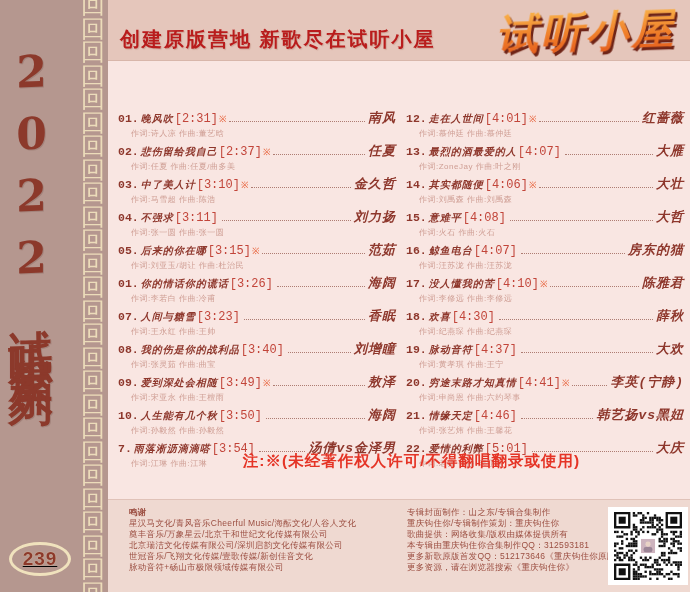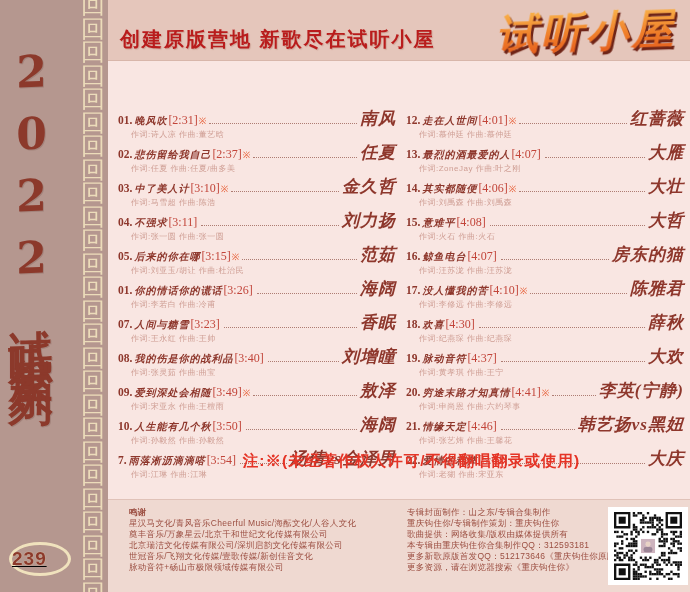--- a/index.html
+++ b/index.html
@@ -11,21 +11,21 @@
   .series-title{position:absolute;left:2px;top:46px;
         writing-mode:vertical-rl;text-orientation:upright;
         font-family:"DejaVu Serif",serif;font-weight:900;font-size:44px;
         letter-spacing:11px;color:#8c392b;transform:skewY(-2deg);
         text-shadow:1px 1px 0 #a3837b;}
   .fret{position:absolute;right:0;top:-6px;bottom:0;width:30px;
         white-space:pre;text-align:center;font-size:24px;line-height:23.5px;
         color:#ecdcba;font-family:"DejaVu Sans",sans-serif;overflow:hidden;}
   .issue-badge{position:absolute;left:9px;bottom:16px;width:56px;height:28px;
         border:3px solid #f0e2bd;border-radius:50%;
-        display:flex;align-items:center;text-decoration:underline;}
+        display:flex;align-items:center;justify-content:center;text-decoration:underline;}
   .issue-badge span{font-weight:900;font-size:19px;color:#8c392b;
         letter-spacing:1px;text-shadow:0 0 1px #f0e2bd;}
 
   
   .main{position:absolute;left:108px;right:0;top:0;bottom:0;}
   .band{position:absolute;left:0;right:0;top:0;height:60px;background:#e5c6bb;
         box-shadow:0 1px 0 #d8b6aa;}
   .slogan{position:absolute;left:12px;top:26px;font-size:20px;font-weight:bold;
         color:#b91c1c;letter-spacing:2px;text-shadow:1px 1px 1px #cfa79a;}
   .logo{position:absolute;right:14px;top:4px;font-size:42px;font-weight:900;
@@ -33,28 +33,28 @@
         font-family:"DejaVu Serif",serif;
         background:linear-gradient(180deg,#f9b24a 10%,#ef7d28 55%,#e2571c 95%);
         -webkit-background-clip:text;background-clip:text;color:transparent;
         filter:drop-shadow(2px 3px 0 #6f2417);}
 
   
   .list{position:absolute;left:10px;right:6px;top:112px;display:flex;gap:10px;}
   .col{flex:1;min-width:0;}
   .track{margin-bottom:7.5px;}
   .t-line{display:flex;align-items:baseline;line-height:14px;
-        font-family:Liberation Serif, serif;color:#8e372c;}
+        font-family:Liberation Mono, monospace;color:#8e372c;}
   .t-no{font-size:11.5px;font-weight:bold;margin-right:2px;}
   .t-title{font-size:10px;font-weight:bold;font-style:italic;
         letter-spacing:1px;white-space:nowrap;}
   .t-time{font-size:12px;color:#c2453a;margin-left:1px;}
   .t-mark{font-size:9px;color:#e6552a;margin-left:1px;}
   .leader{flex:1;border-bottom:1.5px dotted #ae7c72;margin:0 3px 3px 3px;min-width:8px;}
-  .t-artist{font-size:17px;font-weight:bold;font-style:italic;
+  .t-artist{font-size:13px;font-weight:bold;font-style:italic;
         white-space:nowrap;letter-spacing:1px;}
   .t-credits{margin-left:13px;font-size:8px;line-height:9px;color:#cf9e94;
         margin-top:1.5px;letter-spacing:.5px;}
 
   
   .note{position:absolute;left:0;right:0;top:451px;text-align:center;
         font-size:15.5px;font-weight:bold;color:#e53426;letter-spacing:1px;padding-left:25px;}
 
   
   .footer{position:absolute;left:0;right:0;top:500px;bottom:0;

